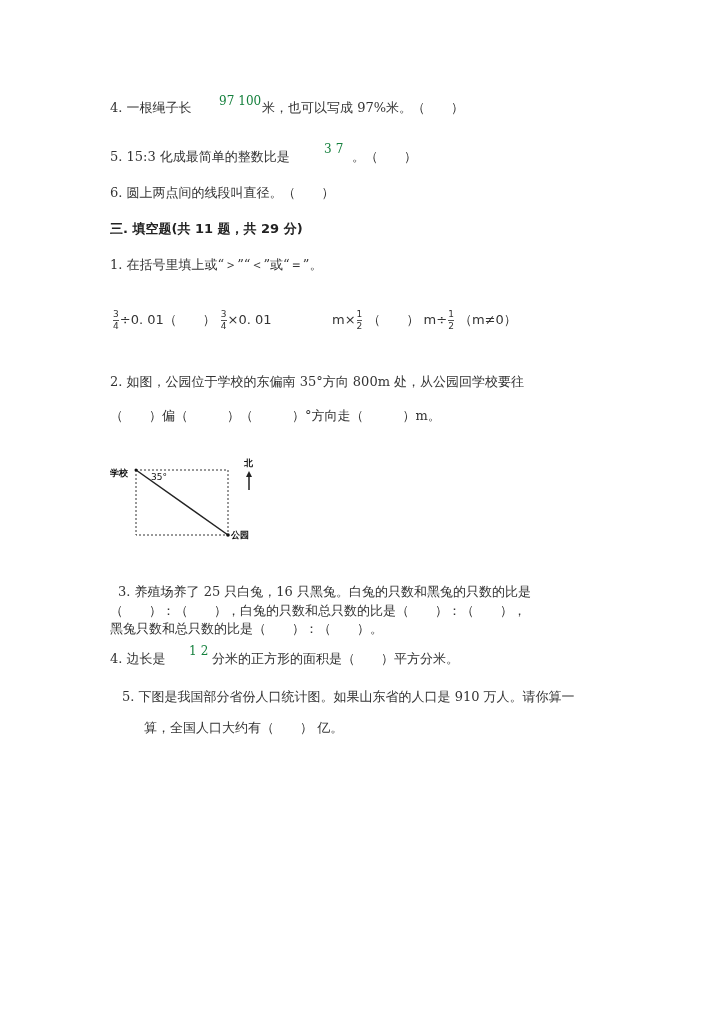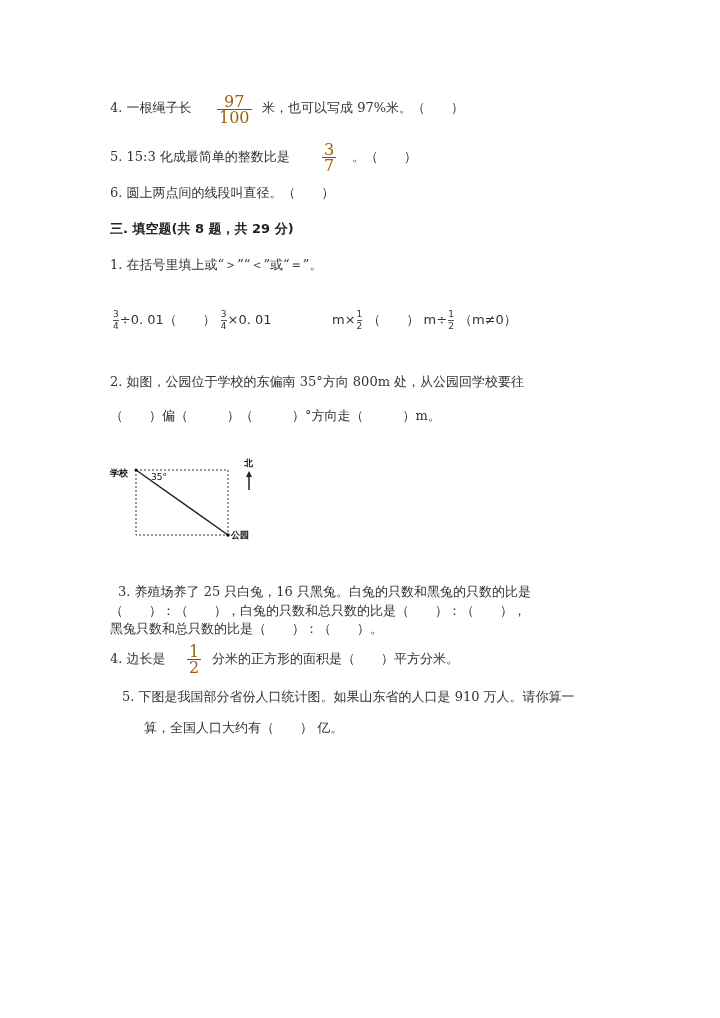--- a/index.html
+++ b/index.html
@@ -23,25 +23,25 @@
       line-height: 16px;
     }
     .heading {
       font-family: "DejaVu Sans", "Liberation Sans", sans-serif;
       font-weight: bold;
       color: #222222;
     }
     .frac {
       position: absolute;
       display: inline-flex;
-      flex-direction: column;
+      flex-direction: row;
       align-items: center;
-      font-size: 16px;
+      font-size: 12px;
       line-height: 13px;
-      color: #a16207;
+      color: #15803d;
     }
     .frac .num { padding: 0 2px; }
     .frac .bar {
       width: 100%;
       border-top: 1px solid #555;
       margin: 1px 0;
     }
     .sfrac {
       display: inline-flex;
       flex-direction: column;
@@ -102,21 +102,21 @@
   <span class="num">7</span>
 </div>
 <div class="line" style="top:149px; left:352px;">
   <span>。（　　）</span>
 </div>
 
 <div class="line" style="top:185px;">
   <span>6. 圆上两点间的线段叫直径。（　　）</span>
 </div>
 
-<div class="line heading" style="top:221px;">三. 填空题(共 8 题，共 29 分)</div>
+<div class="line heading" style="top:221px;">三. 填空题(共 11 题，共 29 分)</div>
 
 <div class="line" style="top:257px;">1. 在括号里填上或“＞”“＜”或“＝”。</div>
 
 <div class="compare" style="left:112px; top:310px;">
   <span class="sfrac">
     <span>3</span>
     <span class="bar"></span>
     <span>4</span>
   </span><span>÷0. 01（　　）</span>
   <span class="sfrac">

